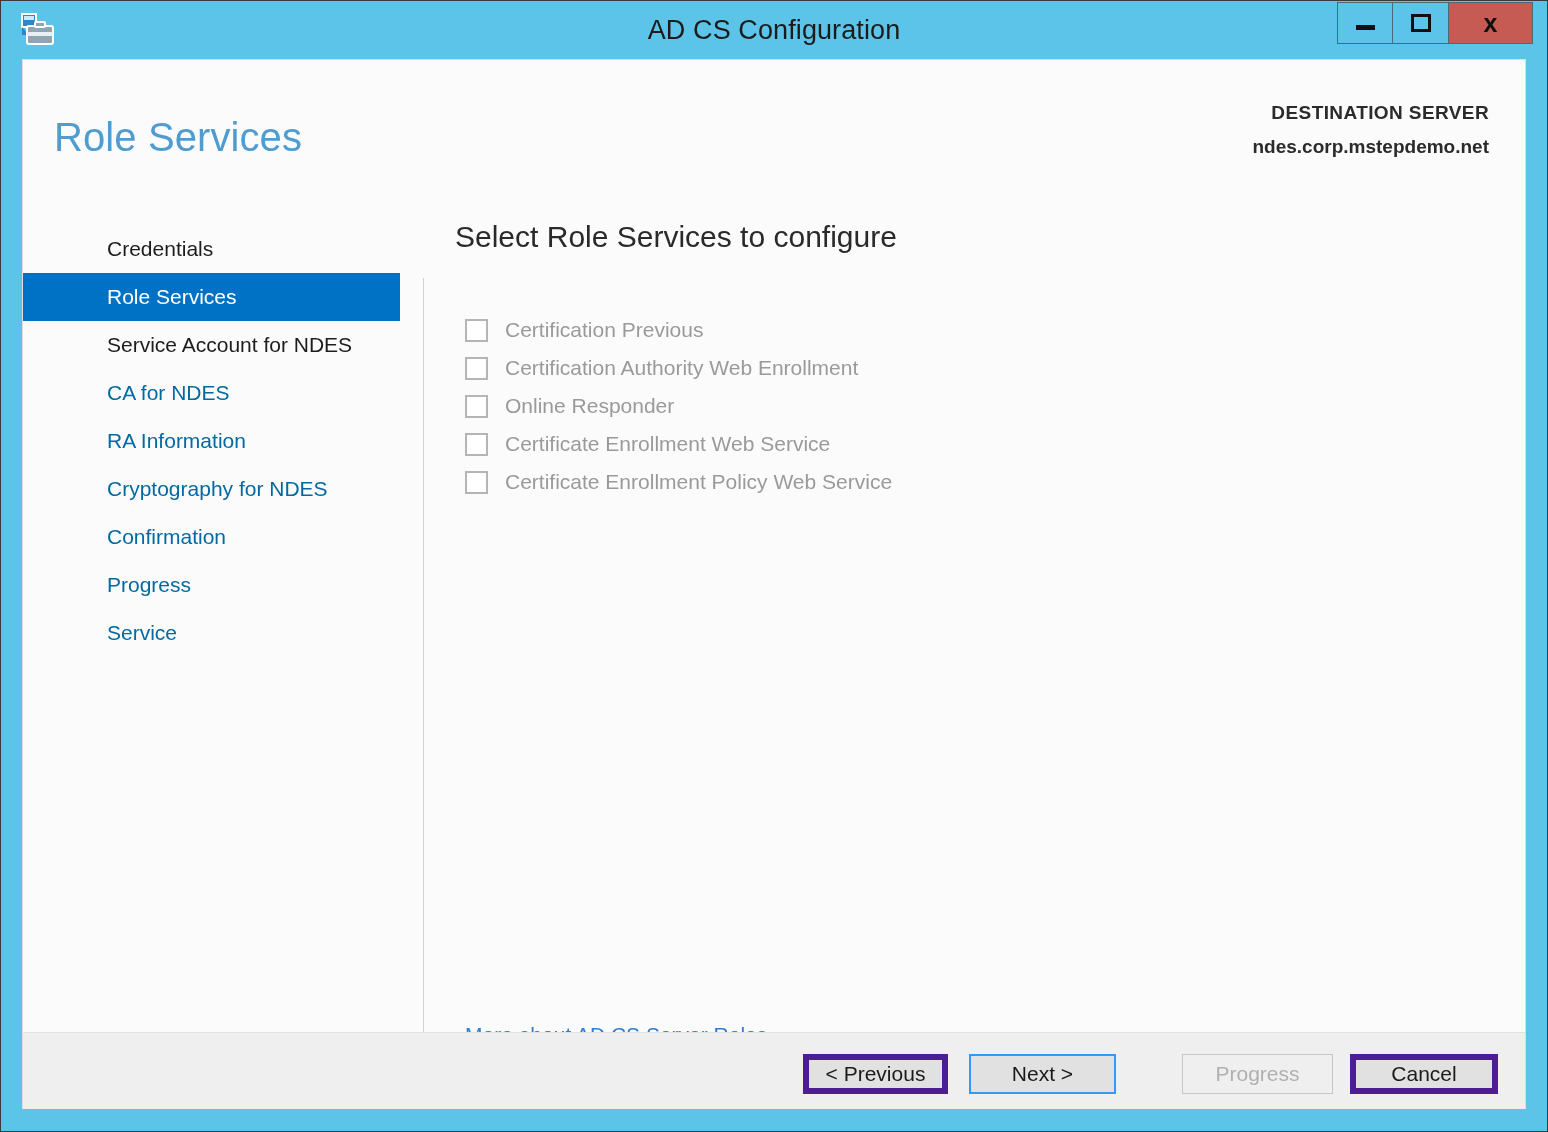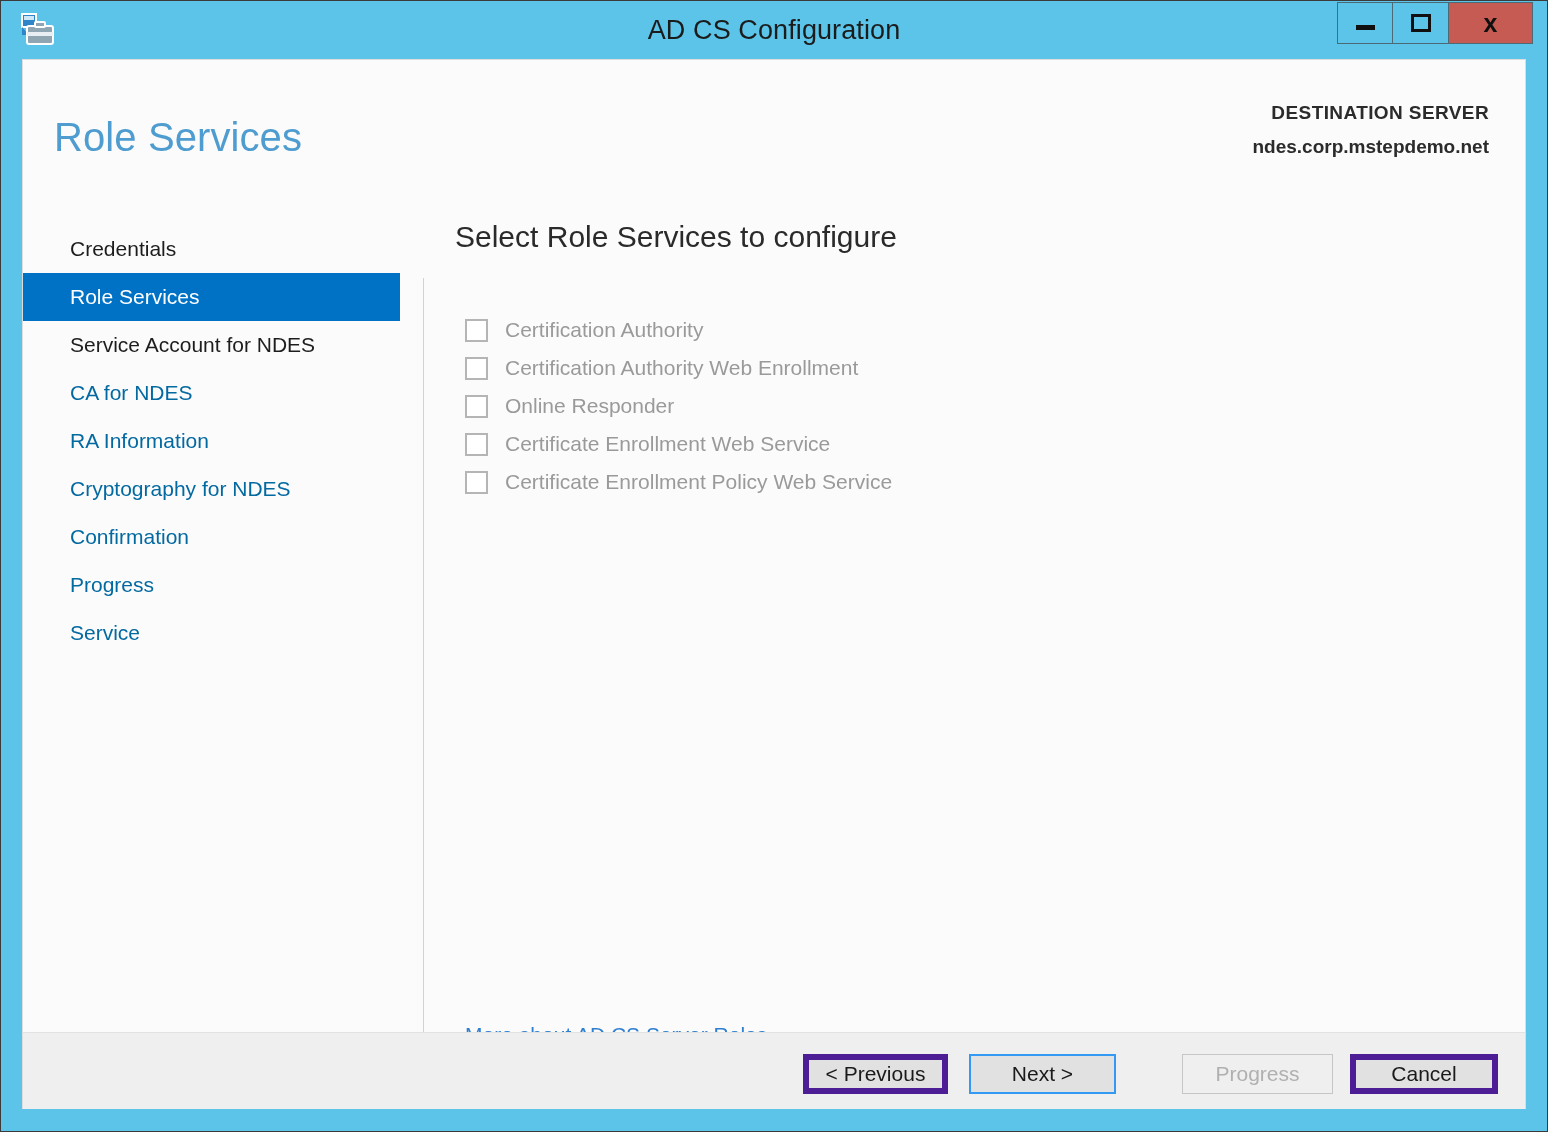--- a/index.html
+++ b/index.html
@@ -108,21 +108,21 @@
 
   
   #sidebar {
     position: absolute;
     left: 0; top: 165px;
     width: 377px;
   }
   .nav-item {
     height: 48px;
     line-height: 48px;
-    padding-left: 47px;
+    padding-left: 84px;
     font-size: 21px;
     color: #1d1d1d;
     white-space: nowrap;
   }
   .nav-item.disabled { color: #0369a1; }
   .nav-item.selected {
     background: #0072c6;
     color: #ffffff;
   }
 
@@ -279,21 +279,21 @@
 
     <div id="divider"></div>
 
     <div id="content">
       <div id="content-heading">Select Role Services to configure</div>
 
       <div id="role-list">
 
         <div class="role-row">
           <span class="cbox"></span>
-          <span class="role-label">Certification Authority</span>
+          <span class="role-label">Certification Previous</span>
         </div>
 
         <div class="role-row">
           <span class="cbox"></span>
           <span class="role-label">Certification Authority Web Enrollment</span>
         </div>
 
         <div class="role-row">
           <span class="cbox"></span>
           <span class="role-label">Online Responder</span>

